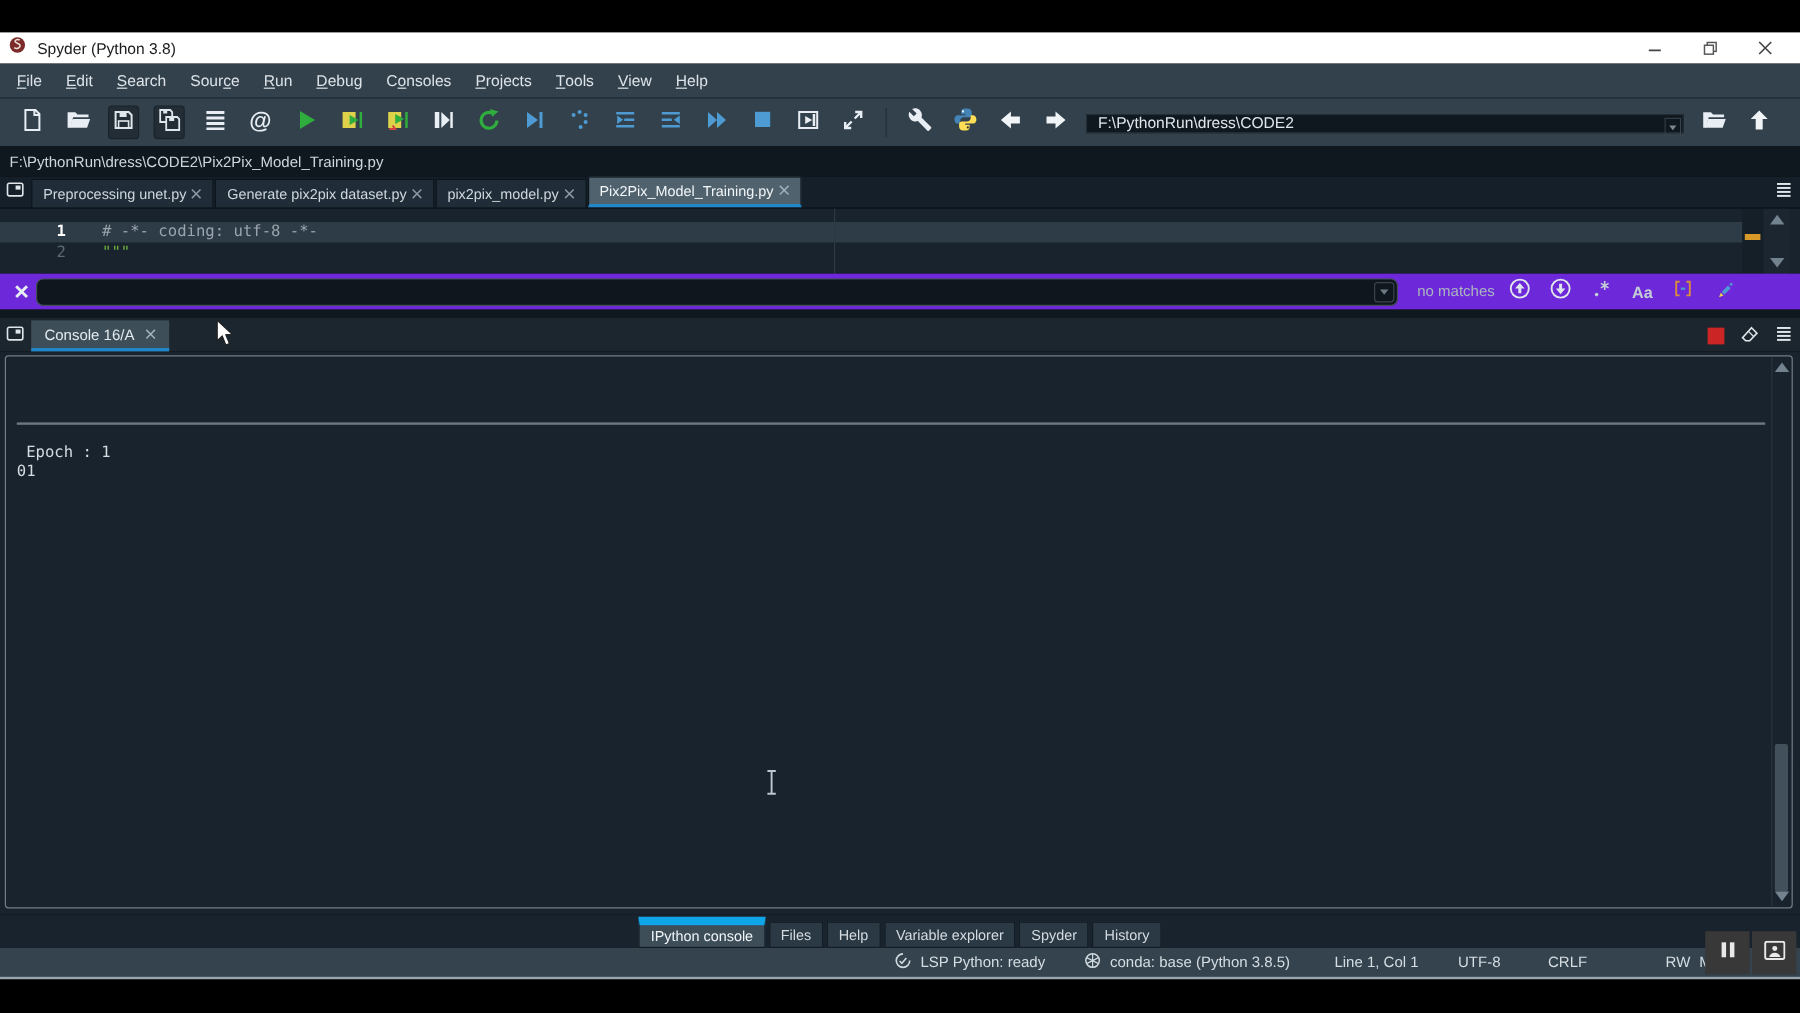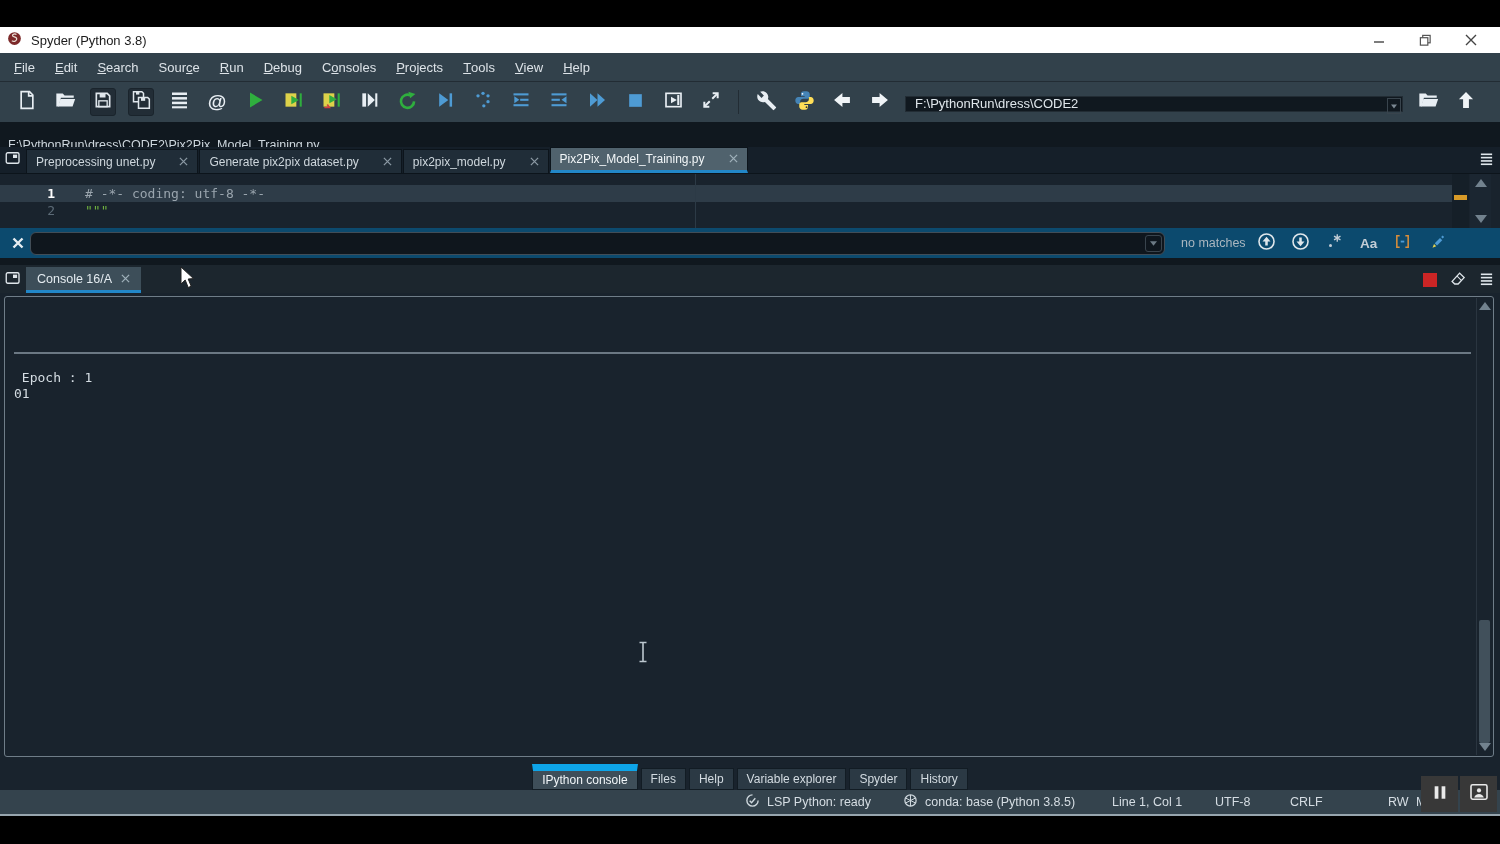--- a/index.html
+++ b/index.html
@@ -5,24 +5,24 @@
   * { margin:0; padding:0; box-sizing:border-box; }
   html,body { background:#000; }
   body { font-family:"Liberation Sans", sans-serif; }
   .screen { position:relative; width:1500px; height:844px; background:#000; overflow:hidden; }
 
   
   .band { position:absolute; left:0; width:1500px; }
   .titlebar   { top:27px;  height:26px; background:#ffffff; display:flex; align-items:center; padding:0 6px; }
   .menubar    { top:53px;  height:29px; background:#32414B; display:flex; align-items:center; padding:0 4px; border-bottom:1px solid #222c34; }
   .toolbar    { top:82px;  height:40px; background:#32414B; display:flex; align-items:center; padding:0 8px; }
-  .pathrow    { top:122px; height:25px; background:#10181f; display:flex; align-items:flex-start; padding:16px 8px; }
+  .pathrow    { top:122px; height:25px; background:#10181f; display:flex; align-items:center; padding:0 8px; }
   .edittabs   { top:147px; height:26px; background:#151f29; display:flex; align-items:flex-end; }
   .editor     { top:173px; height:55px; background:#19232d; }
-  .findbar    { top:228px; height:30px; background:#0c4a6e; display:flex; align-items:center; padding:0 6px; }
+  .findbar    { top:228px; height:30px; background:#6d28d9; display:flex; align-items:center; padding:0 6px; }
   .gapband    { top:258px; height:7px;  background:#10181f; }
   .consolebar { top:265px; height:28px; background:#1c262e; display:flex; align-items:flex-end; }
   .consolepane{ top:293px; height:469px; background:#19232d; }
   .paneltabs  { top:762px; height:28px; background:#19232d; display:flex; align-items:flex-end; justify-content:center; gap:3px; }
   .statusbar  { top:790px; height:26px; background:#34434d; border-bottom:2px solid #97a5ae; }
 
   
   .titlebar .ttl { font-size:13px; color:#1b1b1b; margin-left:8px; }
   .winctl { margin-left:auto; display:flex; }
   .winbtn { width:46px; height:24px; display:flex; align-items:center; justify-content:center; }
@@ -38,21 +38,21 @@
   .at { color:#e8eef3; font-size:19px; font-weight:bold; }
   .wd-wrap { position:relative; width:498px; height:16px; margin:0 6px; flex:none;border-radius:12px; }
   .wd-input { width:100%; height:100%; background:#10181f; border:1px solid #222c34; color:#dfe6eb; font-size:13px; padding:0 20px 0 9px; outline:none; font-family:"Liberation Sans", sans-serif; }
   .wd-caret { position:absolute; right:2px; top:4px; }
 
   
   .pathtext { color:#cdd6dd; font-size:12.5px; }
 
   
   .browse-btn { width:26px; height:26px; display:flex; align-items:center; justify-content:center; flex:none; }
-  .etab { height:24px; display:flex; align-items:center; gap:24px; padding:0 9px; background:#202d38; border:1px solid #0c141b; border-bottom:none; color:#ced7dd; font-size:12px; margin-right:1px;text-align:center; }
+  .etab { height:24px; display:flex; align-items:center; gap:4px; padding:0 9px; background:#202d38; border:1px solid #0c141b; border-bottom:none; color:#ced7dd; font-size:12px; margin-right:1px;text-align:center; }
   .etab.active { background:#50626d; color:#f2f6f8; border-bottom:3px solid #2287c8; height:26px; }
   .tabs-menu { margin-left:auto; width:28px; height:26px; display:flex; align-items:center; justify-content:center; }
 
   
   .editor { font-family:"DejaVu Sans Mono", monospace; font-size:13px; padding-top:11px; position:relative; border-top:1px solid #0c141b; }
   .ed-row { display:flex; height:17px; line-height:17px; width:1452px; }
   .ed-row.current { background:#2e3c48; }
   .gut { width:85px; text-align:right; padding-right:30px; color:#5c6b77; flex:none; }
   .ed-row.current .gut { color:#ffffff; font-weight:bold; }
   .code.comment { color:#9aa5ae; }

